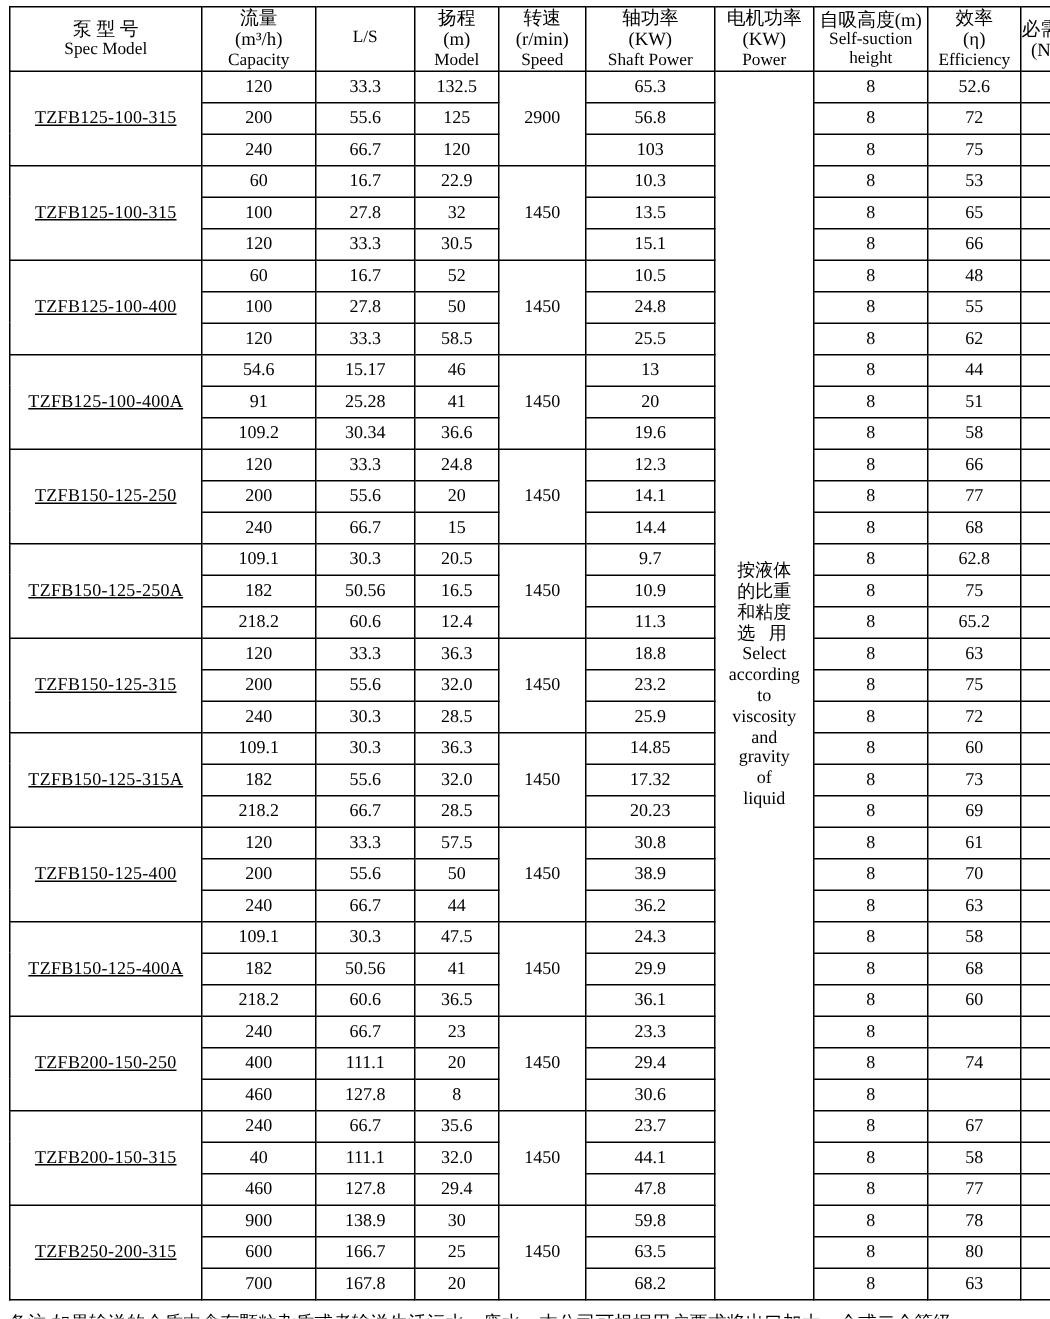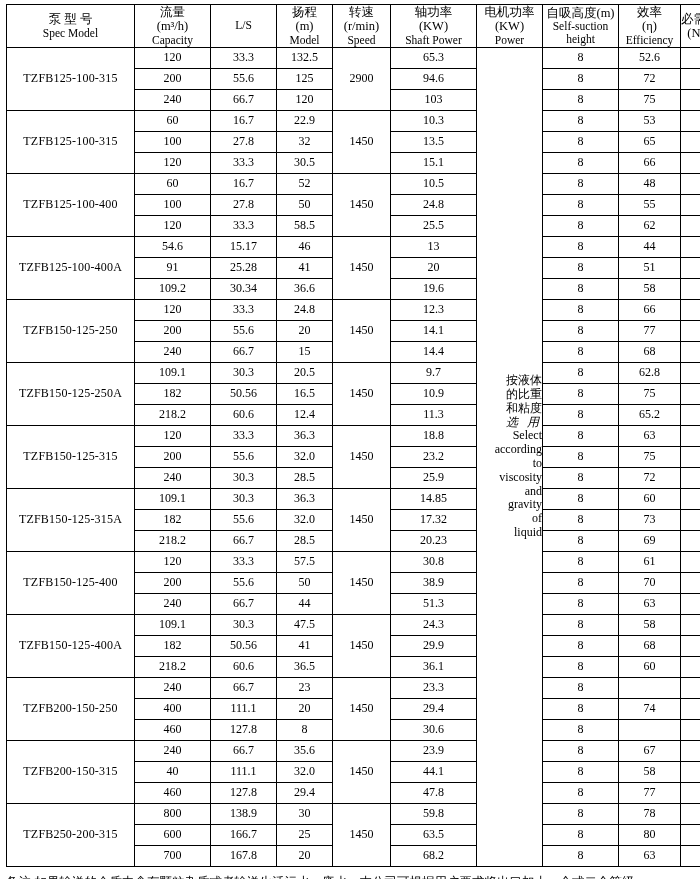--- a/index.html
+++ b/index.html
@@ -53,37 +53,36 @@
   }
   .hdr-left {
     text-align: left;
     padding-left: 3px;
     margin-left: 40px;
   }
   .model-cell {
     font-size: 13px;
     letter-spacing: 0.2px;
     white-space: nowrap;
+    text-decoration: underline;
   }
   .speed-cell, .power-cell {
     font-size: 12px;
   }
   .motor-cell {
     font-size: 12.5px;
     line-height: 1.9;
     vertical-align: middle;
   }
   .motor-cell .ln {
     display: block;
     white-space: nowrap;
-    text-align: right;
   }
   .motor-cell .sp {
     letter-spacing: 3px;
-    font-style: italic;
   }
   .note {
     margin-top: 6px;
     font-size: 12.5px;
     line-height: 1.5;
     font-family: "Liberation Serif", "DejaVu Serif", serif;
   }
   col.c-model { width: 128px; }
   col.c-cap   { width: 76px; }
   col.c-ls    { width: 66px; }
@@ -184,21 +183,21 @@
             <span class="ln">liquid</span>
           </td>
           <td>8</td>
           <td>52.6</td>
           <td>4.0</td>
         </tr>
         <tr>
           <td>200</td>
           <td>55.6</td>
           <td>125</td>
-          <td>94.6</td>
+          <td>56.8</td>
           <td>8</td>
           <td>72</td>
           <td>4.5</td>
         </tr>
         <tr>
           <td>240</td>
           <td>66.7</td>
           <td>120</td>
           <td>103</td>
           <td>8</td>
@@ -425,21 +424,21 @@
           <td>50</td>
           <td>38.9</td>
           <td>8</td>
           <td>70</td>
           <td>2.5</td>
         </tr>
         <tr>
           <td>240</td>
           <td>66.7</td>
           <td>44</td>
-          <td>51.3</td>
+          <td>36.2</td>
           <td>8</td>
           <td>63</td>
           <td>3.0</td>
         </tr>
         <tr>
           <td class="model-cell" rowspan="3">TZFB150-125-400A</td>
           <td>109.1</td>
           <td>30.3</td>
           <td>47.5</td>
           <td class="speed-cell" rowspan="3">1450</td>
@@ -494,21 +493,21 @@
           <td>8</td>
           <td></td>
           <td>3.0</td>
         </tr>
         <tr>
           <td class="model-cell" rowspan="3">TZFB200-150-315</td>
           <td>240</td>
           <td>66.7</td>
           <td>35.6</td>
           <td class="speed-cell" rowspan="3">1450</td>
-          <td>23.9</td>
+          <td>23.7</td>
           <td>8</td>
           <td>67</td>
           <td>3.0</td>
         </tr>
         <tr>
           <td>40</td>
           <td>111.1</td>
           <td>32.0</td>
           <td>44.1</td>
           <td>8</td>
@@ -519,21 +518,21 @@
           <td>460</td>
           <td>127.8</td>
           <td>29.4</td>
           <td>47.8</td>
           <td>8</td>
           <td>77</td>
           <td>4.0</td>
         </tr>
         <tr>
           <td class="model-cell" rowspan="3">TZFB250-200-315</td>
-          <td>800</td>
+          <td>900</td>
           <td>138.9</td>
           <td>30</td>
           <td class="speed-cell" rowspan="3">1450</td>
           <td>59.8</td>
           <td>8</td>
           <td>78</td>
           <td>4.0</td>
         </tr>
         <tr>
           <td>600</td>

